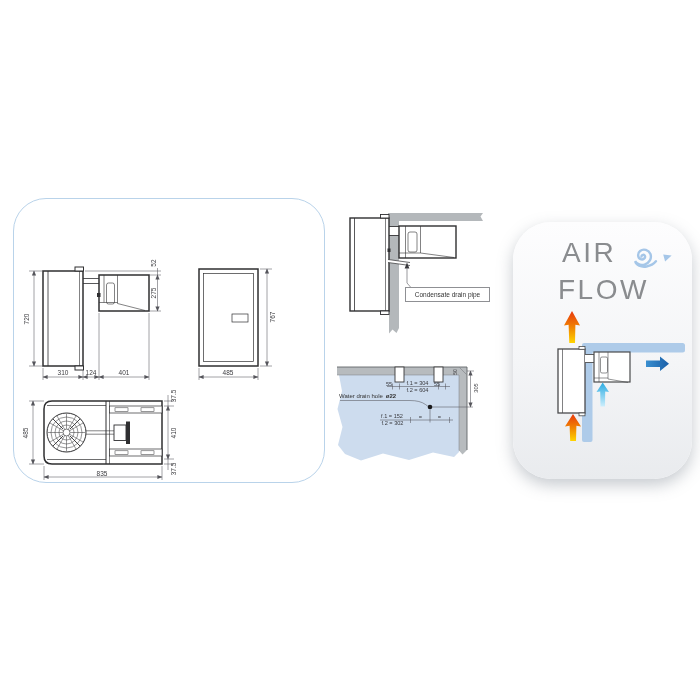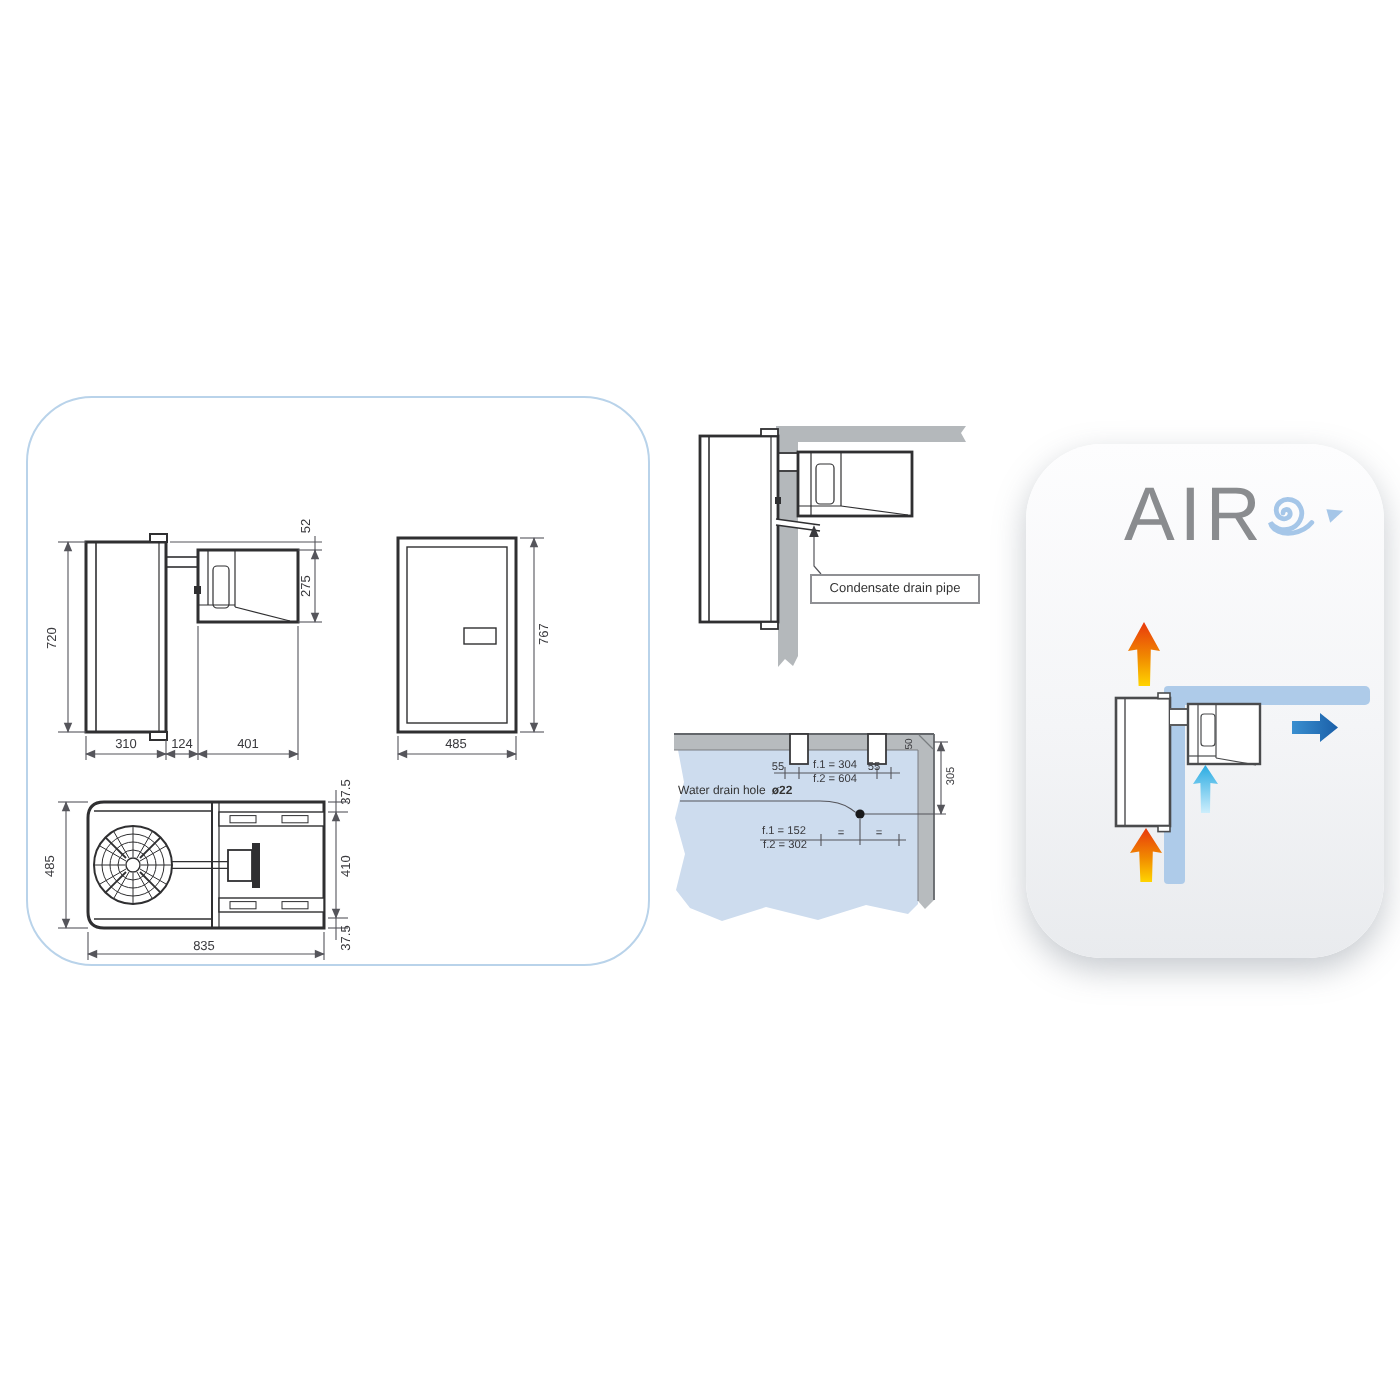--- a/index.html
+++ b/index.html
@@ -21,21 +21,21 @@
               font-size:6.5px;color:#333;}
   .wd-label{position:absolute;left:6px;top:33px;width:76px;height:9px;display:flex;align-items:center;
             font-size:6px;color:#333;gap:3px;}
   .wd-label .dia{font-weight:bold;}
   .small-lab{font-size:5.6px;}
   .tiny-lab{font-size:5px;}
   
   .air-panel{position:absolute;left:513px;top:222px;width:179px;height:257px;border-radius:38px;
              background:linear-gradient(180deg,#fdfdfe 0%,#f4f5f7 55%,#e9ebee 100%);
              box-shadow:0 6px 16px rgba(105,115,130,0.38);}
-  .air-title{position:absolute;font-size:38px;letter-spacing:2.5px;color:#8a8c8f;line-height:1;}
+  .air-title{position:absolute;font-size:28px;letter-spacing:2.5px;color:#8a8c8f;line-height:1;}
   .air-title.l1{left:49px;top:17px;}
   .air-title.l2{left:45px;top:54px;}
   .air-panel svg{position:absolute;}
 </style>
 </head>
 <body>
 
 <div class="canvas">
 
   <div class="dim-panel">
@@ -255,20 +255,21 @@
     <div class="dimlabel tiny-lab v" style="left:107px;top:9.5px;">50</div>
     <div class="dimlabel small-lab v" style="left:127.5px;top:26px;">305</div>
     <div class="dimlabel small-lab" style="left:44px;top:53.5px;">f.1 = 152</div>
     <div class="dimlabel small-lab" style="left:44.5px;top:61px;">f.2 = 302</div>
     <div class="dimlabel small-lab" style="left:72.5px;top:54.5px;">=</div>
     <div class="dimlabel small-lab" style="left:91.5px;top:54.5px;">=</div>
   </div>
 
   <div class="air-panel">
     <div class="air-title l1">AIR</div>
+    <div class="air-title l2">FLOW</div>
     <svg style="left:106px;top:16px;" width="56" height="42" viewBox="0 0 56 42">
       <path d="M22.5,18.5
                c0,-1.9 2.7,-2.4 3.4,-0.6
                c0.9,2.4 -2.0,4.3 -4.3,3.2
                c-3.1,-1.5 -3.3,-5.9 -0.5,-8.1
                c3.4,-2.7 8.6,-1.0 10.2,2.8
                c1.9,4.5 -1.1,9.6 -5.8,10.8
                c-3.5,0.9 -7.3,-0.5 -9.3,-3.3
                c0.9,3.9 5.9,6.1 11.3,5.2
                c4.5,-0.8 7.3,-2.6 9.4,-5.2" stroke="#a5c6e8" stroke-width="2.4" fill="none" stroke-linecap="round"></path>

